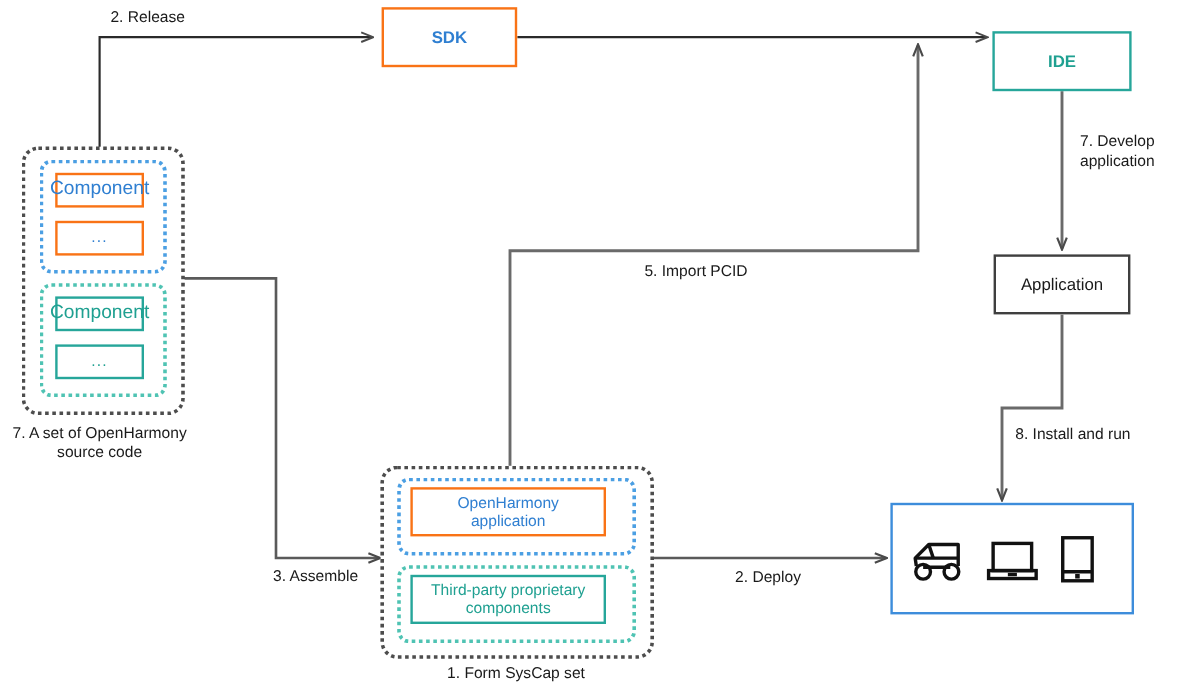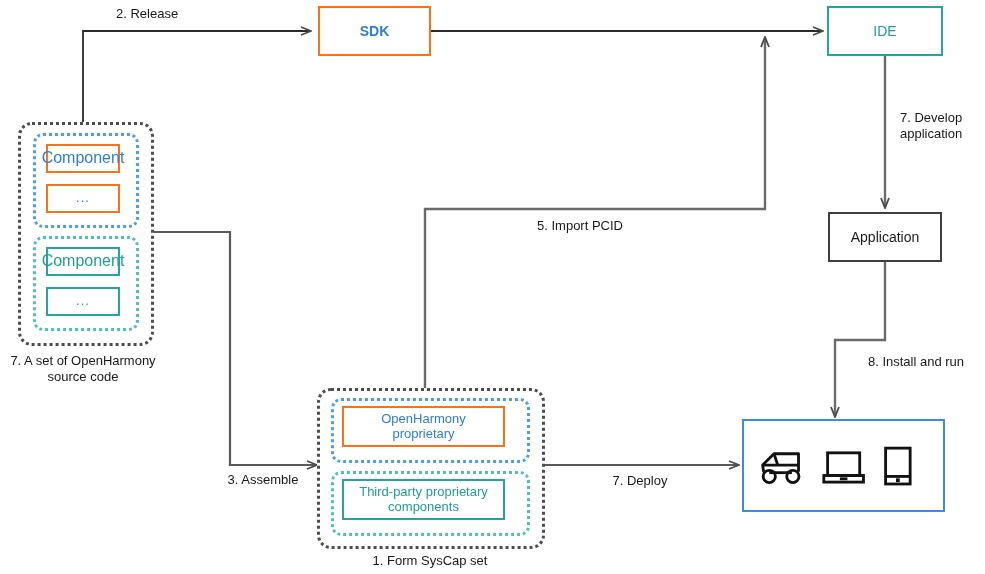--- a/index.html
+++ b/index.html
@@ -46,21 +46,21 @@
   }
   
   .blue-solid  { border: 2px solid #f97316; color: #2f7fd1; }
   .teal-solid  { border: 2px solid #26a69a; color: #1fa091; }
   .dark-solid  { border: 2px solid #3f3f3f; color: #1a1a1a; }
   .gray-dotted { border: 3px dotted #4d4d4d; border-radius: 14px; background:#fff; }
   .blue-dotted { border: 3px dotted #4b9fe3; border-radius: 10px; background:#fff; }
   .teal-dotted { border: 3px dotted #4fc3b3; border-radius: 10px; background:#fff; }
 
   .node-sdk { font-size: 14px; font-weight: bold; }
-  .node-ide { font-size: 14px; font-weight: normal; }
+  .node-ide { font-size: 14px; font-weight: bold; margin-top: 20px; }
   .node-app { font-size: 14px; }
   .comp-text { font-size: 16px; }
   .syscap-text { font-size: 13px; }
   .dots-text { font-size: 13px; letter-spacing: 1px; }
   .caption { font-size: 13px; }
   .devices-icons {
     position: absolute;
     display: flex;
     align-items: flex-end;
     gap: 13px;
@@ -89,33 +89,33 @@
 
     <path d="M425,389 L425,209 L765,209 L765,38" fill="none" stroke="#6a6a6a" stroke-width="2.4" marker-end="url(#ahd)"></path>
 
     <path d="M537,465 L738,465" fill="none" stroke="#5a5a5a" stroke-width="2.2" marker-end="url(#ahd)"></path>
 
     <path d="M885,56 L885,207" fill="none" stroke="#6a6a6a" stroke-width="2.4" marker-end="url(#ahd)"></path>
 
     <path d="M885,262 L885,340 L835,340 L835,416" fill="none" stroke="#6a6a6a" stroke-width="2.4" marker-end="url(#ahd)"></path>
   </svg>
 
-  <div class="lbl" style="left:92px; top:6px; width:140px; text-align:left;margin-left:24px;">2. Release</div>
+  <div class="lbl" style="left:92px; top:6px; width:140px; text-align:left;">2. Release</div>
 
 
   <div class="lbl" style="left:198px; top:472px; width:130px;">3. Assemble</div>
 
   <div class="lbl" style="left:455px; top:218px; width:250px;">5. Import PCID</div>
 
-  <div class="lbl" style="left:570px; top:473px; width:140px;">7. Deploy</div>
+  <div class="lbl" style="left:570px; top:473px; width:140px;">2. Deploy</div>
 
   <div class="lbl" style="left:900px; top:110px; width:110px; text-align:left;">7. Develop
 application</div>
 
-  <div class="lbl" style="left:846px; top:354px; width:140px; text-align:center;">8. Install and run</div>
+  <div class="lbl" style="left:846px; top:354px; width:140px; text-align:left;">8. Install and run</div>
 
   <div class="gray-dotted" style="position:absolute; left:18px; top:122px; width:130px; height:218px;"></div>
 
   <div class="blue-dotted" style="position:absolute; left:33px; top:133px; width:100px; height:89px;"></div>
 
   <div class="node blue-solid comp-text" style="left:46px; top:144px; width:74px; height:29px; overflow:visible; white-space:nowrap;">
     <span>Component</span>
   </div>
 
   <div class="node blue-solid dots-text" style="left:46px; top:184px; width:74px; height:29px;">
@@ -173,21 +173,21 @@
     </svg>
   </div>
 
 
   <div class="gray-dotted" style="position:absolute; left:317px; top:388px; width:222px; height:155px;"></div>
 
   <div class="blue-dotted" style="position:absolute; left:331px; top:398px; width:193px; height:59px;"></div>
 
   <div class="node blue-solid syscap-text" style="left:342px; top:406px; width:163px; height:41px; white-space:pre-line;">
     <span>OpenHarmony
-proprietary</span>
+application</span>
   </div>
 
   <div class="teal-dotted" style="position:absolute; left:331px; top:471px; width:193px; height:59px;"></div>
 
   <div class="node teal-solid syscap-text" style="left:342px; top:479px; width:163px; height:41px; white-space:pre-line;">
     <span>Third-party proprietary
 components</span>
   </div>
 
   <div class="lbl caption" style="left:330px; top:553px; width:200px;">1. Form SysCap set</div>

